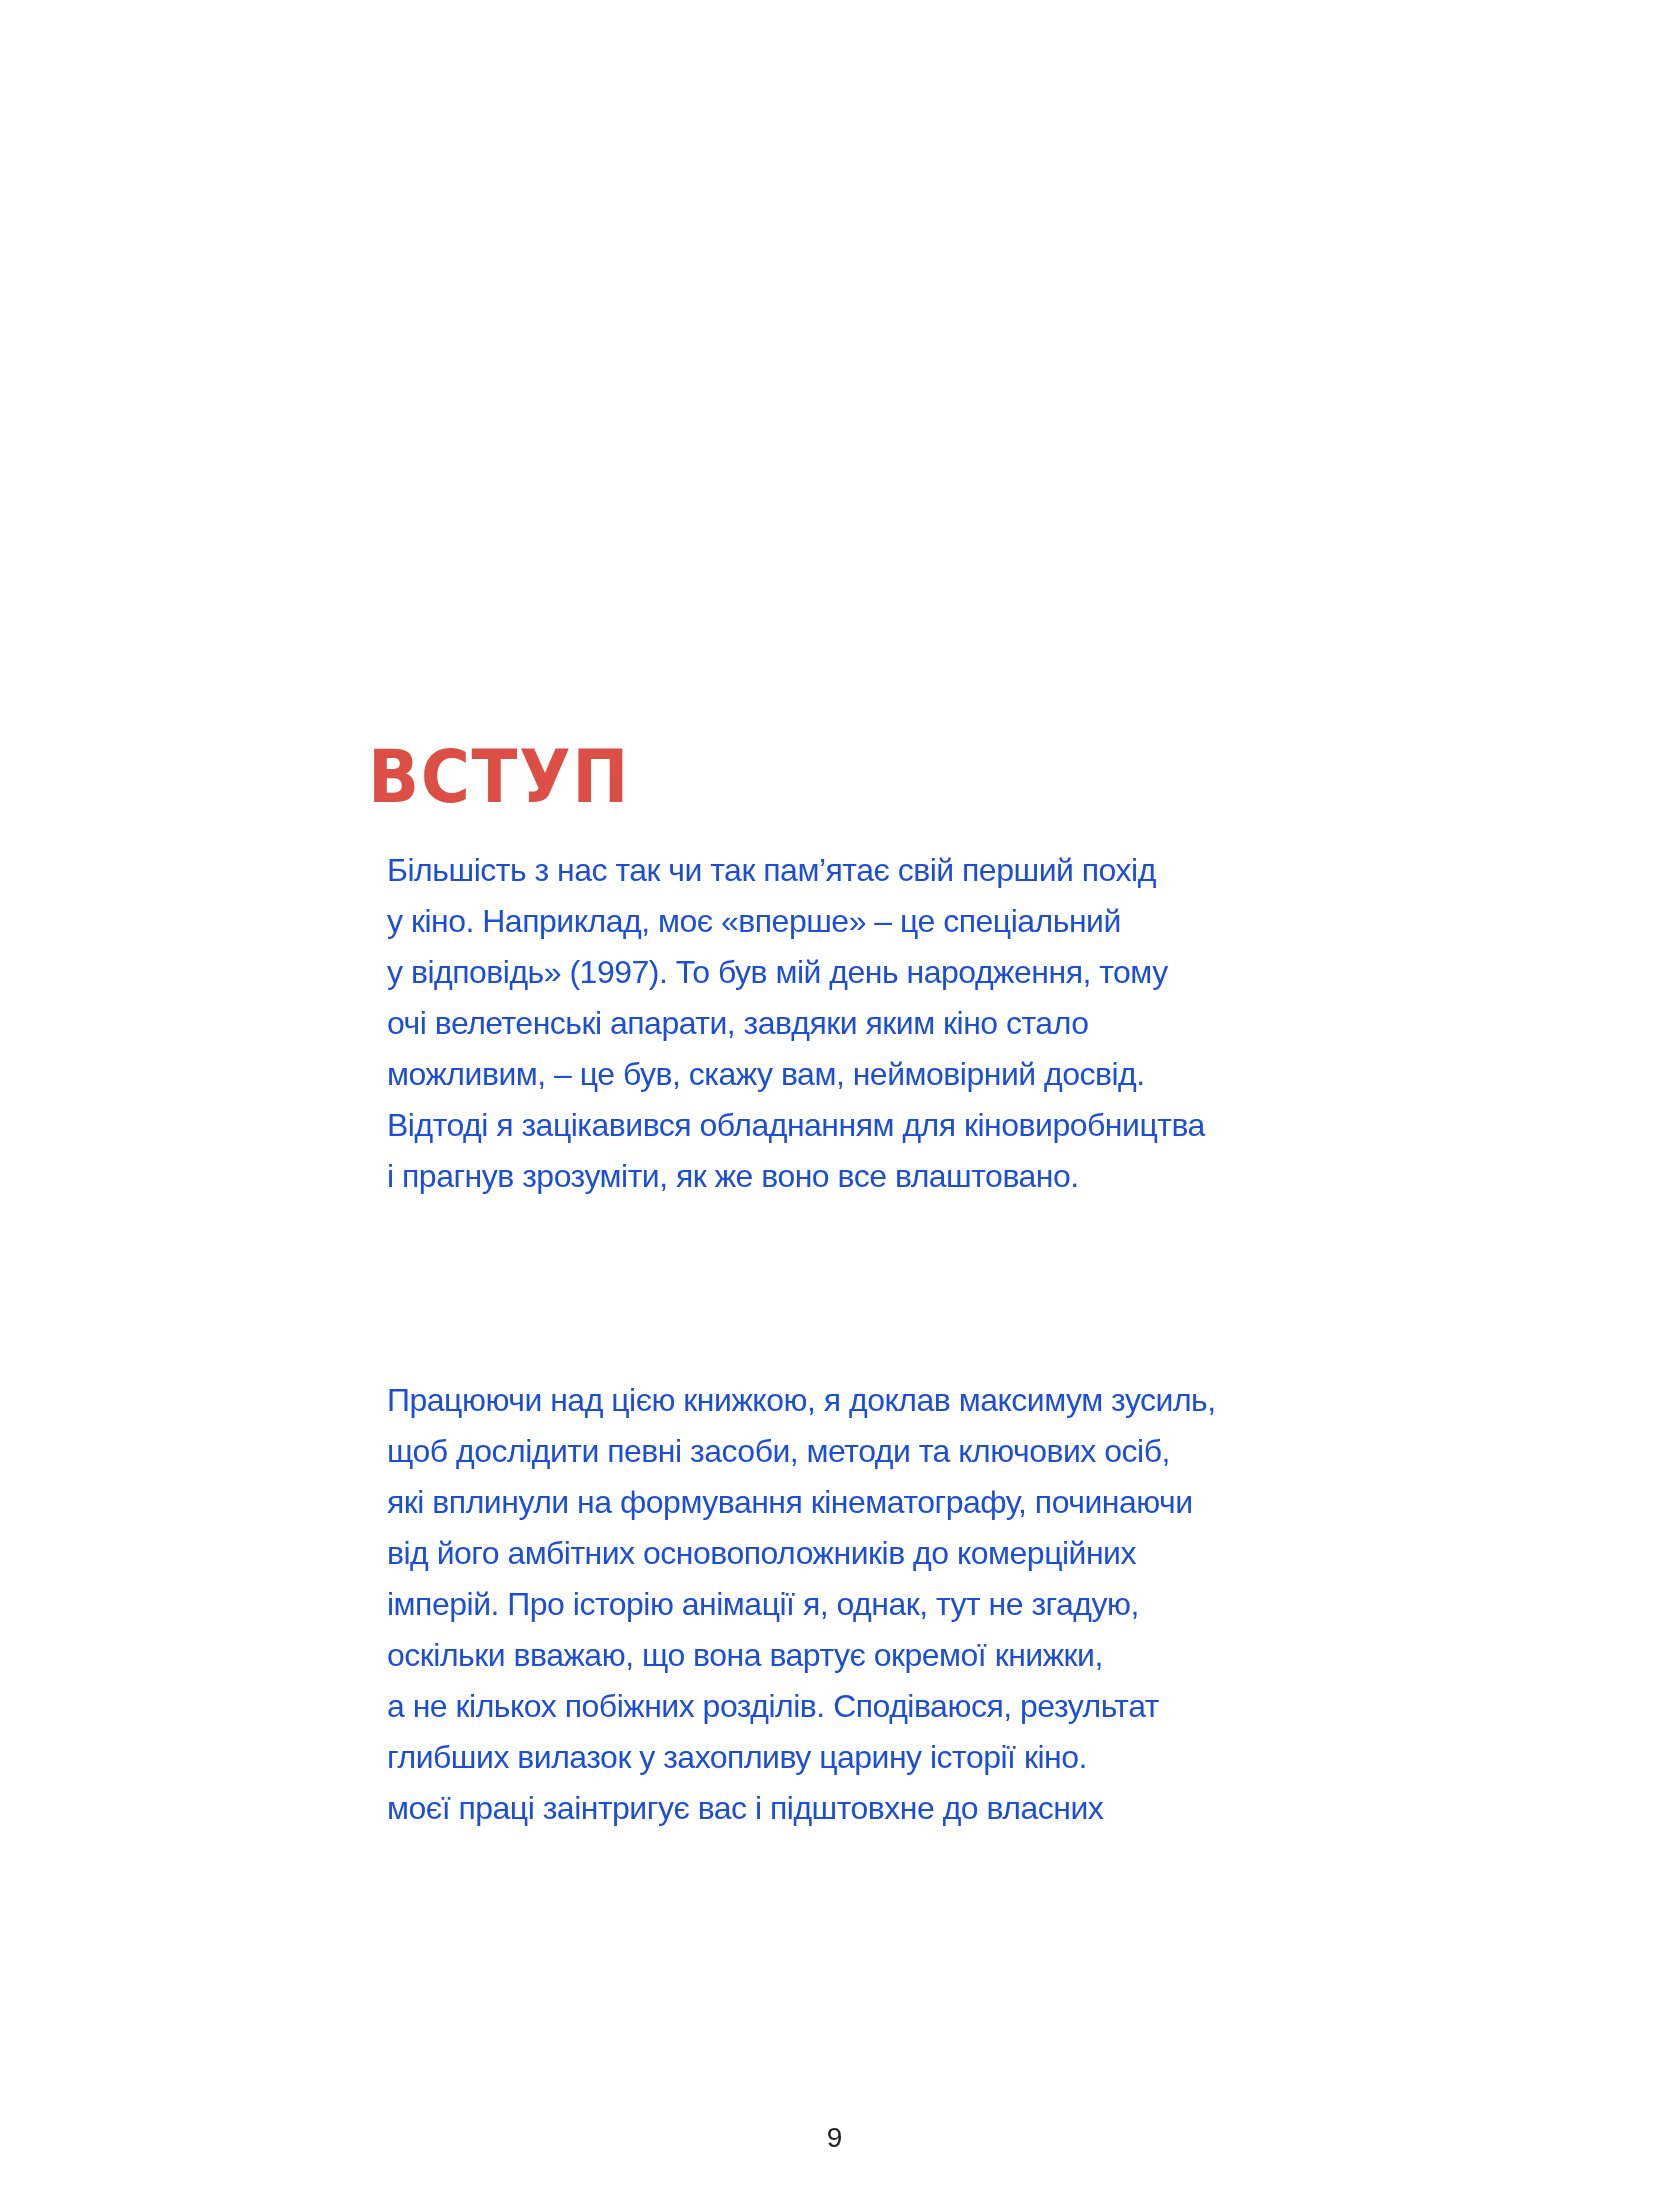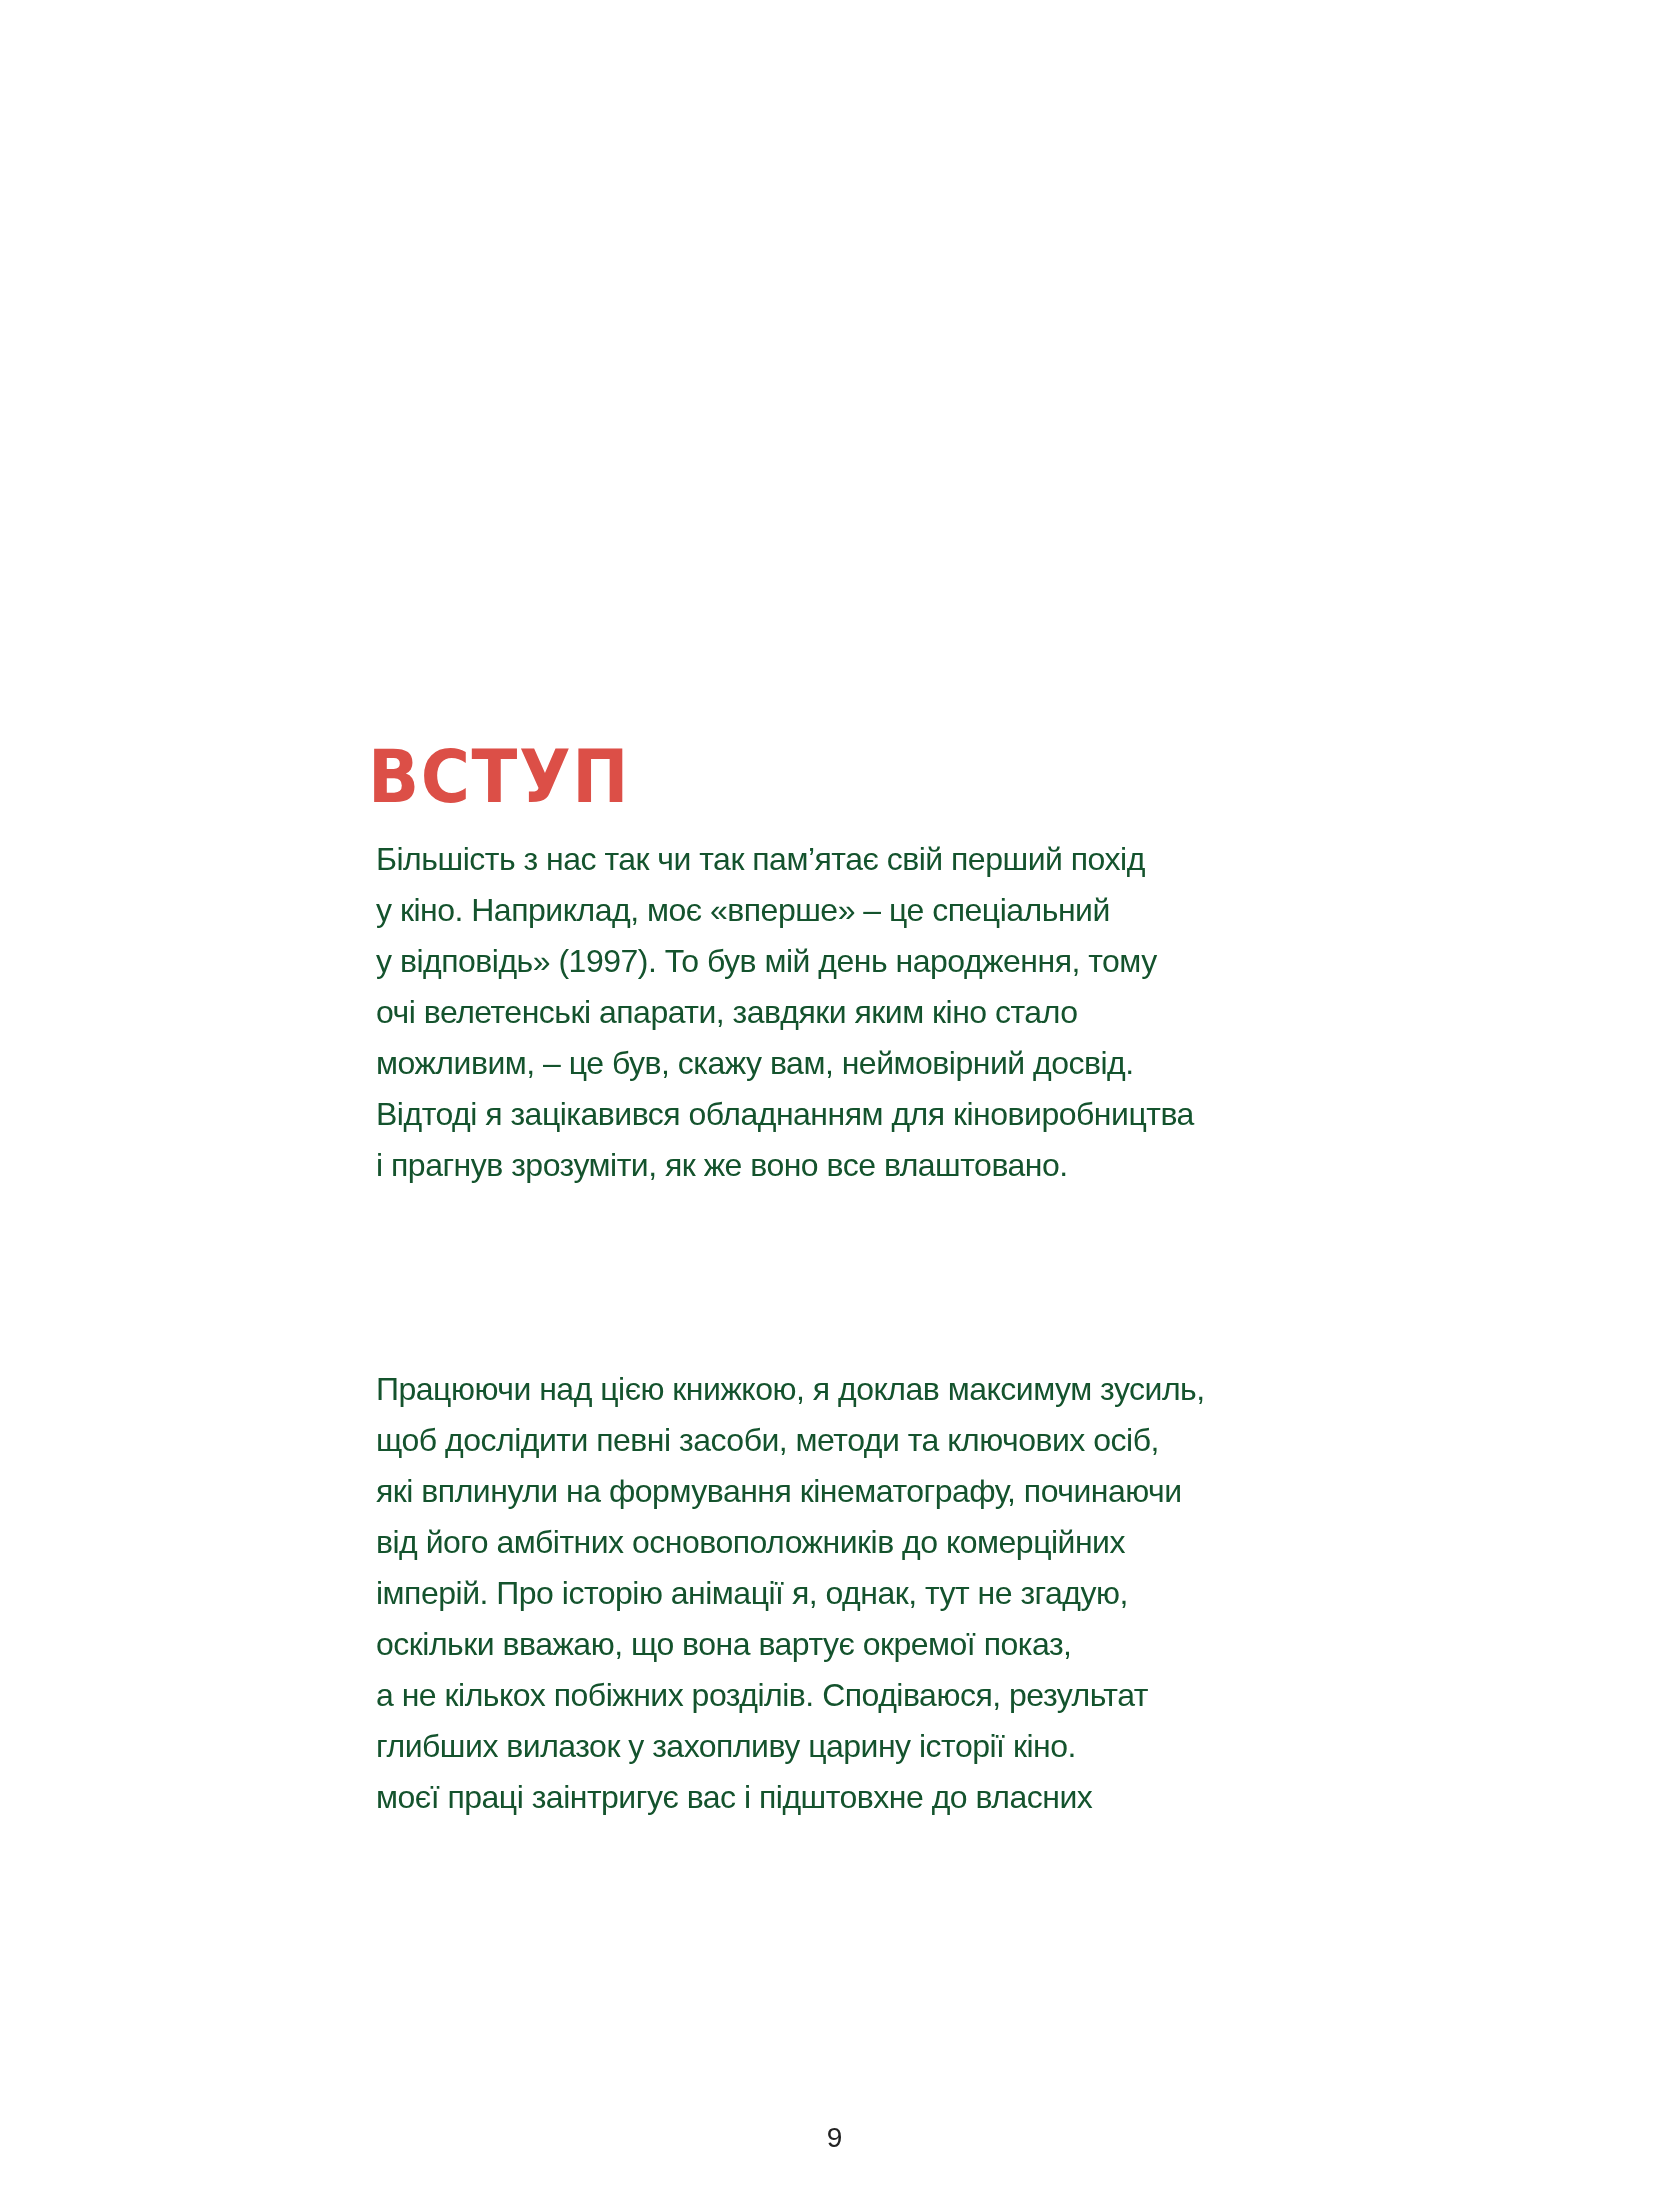--- a/index.html
+++ b/index.html
@@ -31,25 +31,25 @@
       line-height: 87px;
       letter-spacing: 1.7px;
       color: #dc4f47;
       transform: scaleX(0.92);
       transform-origin: left top;
     }
     .body-text {
       position: absolute;
       left: 372px;
       width: 973px;
-      margin: 4px;
+      margin: 15px;
       font-family: "Liberation Sans", sans-serif;
       font-size: 32px;
       line-height: 51px;
-      color: #14532d;
+      color: #1d4ed8;
       letter-spacing: -0.5px;
     }
     .body-text .line {
       display: block;
       white-space: nowrap;
     }
     #para-1 { top: 830px; }
     #para-2 { top: 1360px; }
     .page-number {
       position: absolute;
@@ -79,21 +79,21 @@
     <span class="line">Відтоді я зацікавився обладнанням для кіновиробництва</span>
     <span class="line">і прагнув зрозуміти, як же воно все влаштовано.</span>
   </p>
 
   <p class="body-text" id="para-2">
     <span class="line">Працюючи над цією книжкою, я доклав максимум зусиль,</span>
     <span class="line">щоб дослідити певні засоби, методи та ключових осіб,</span>
     <span class="line">які вплинули на формування кінематографу, починаючи</span>
     <span class="line">від його амбітних основоположників до комерційних</span>
     <span class="line">імперій. Про історію анімації я, однак, тут не згадую,</span>
-    <span class="line">оскільки вважаю, що вона вартує окремої показ,</span>
+    <span class="line">оскільки вважаю, що вона вартує окремої книжки,</span>
     <span class="line">а не кількох побіжних розділів. Сподіваюся, результат</span>
     <span class="line">глибших вилазок у захопливу царину історії кіно.</span>
     <span class="line">моєї праці заінтригує вас і підштовхне до власних</span>
   </p>
 
   <p class="page-number">9</p>
 </div>
 
 
 </body></html>

